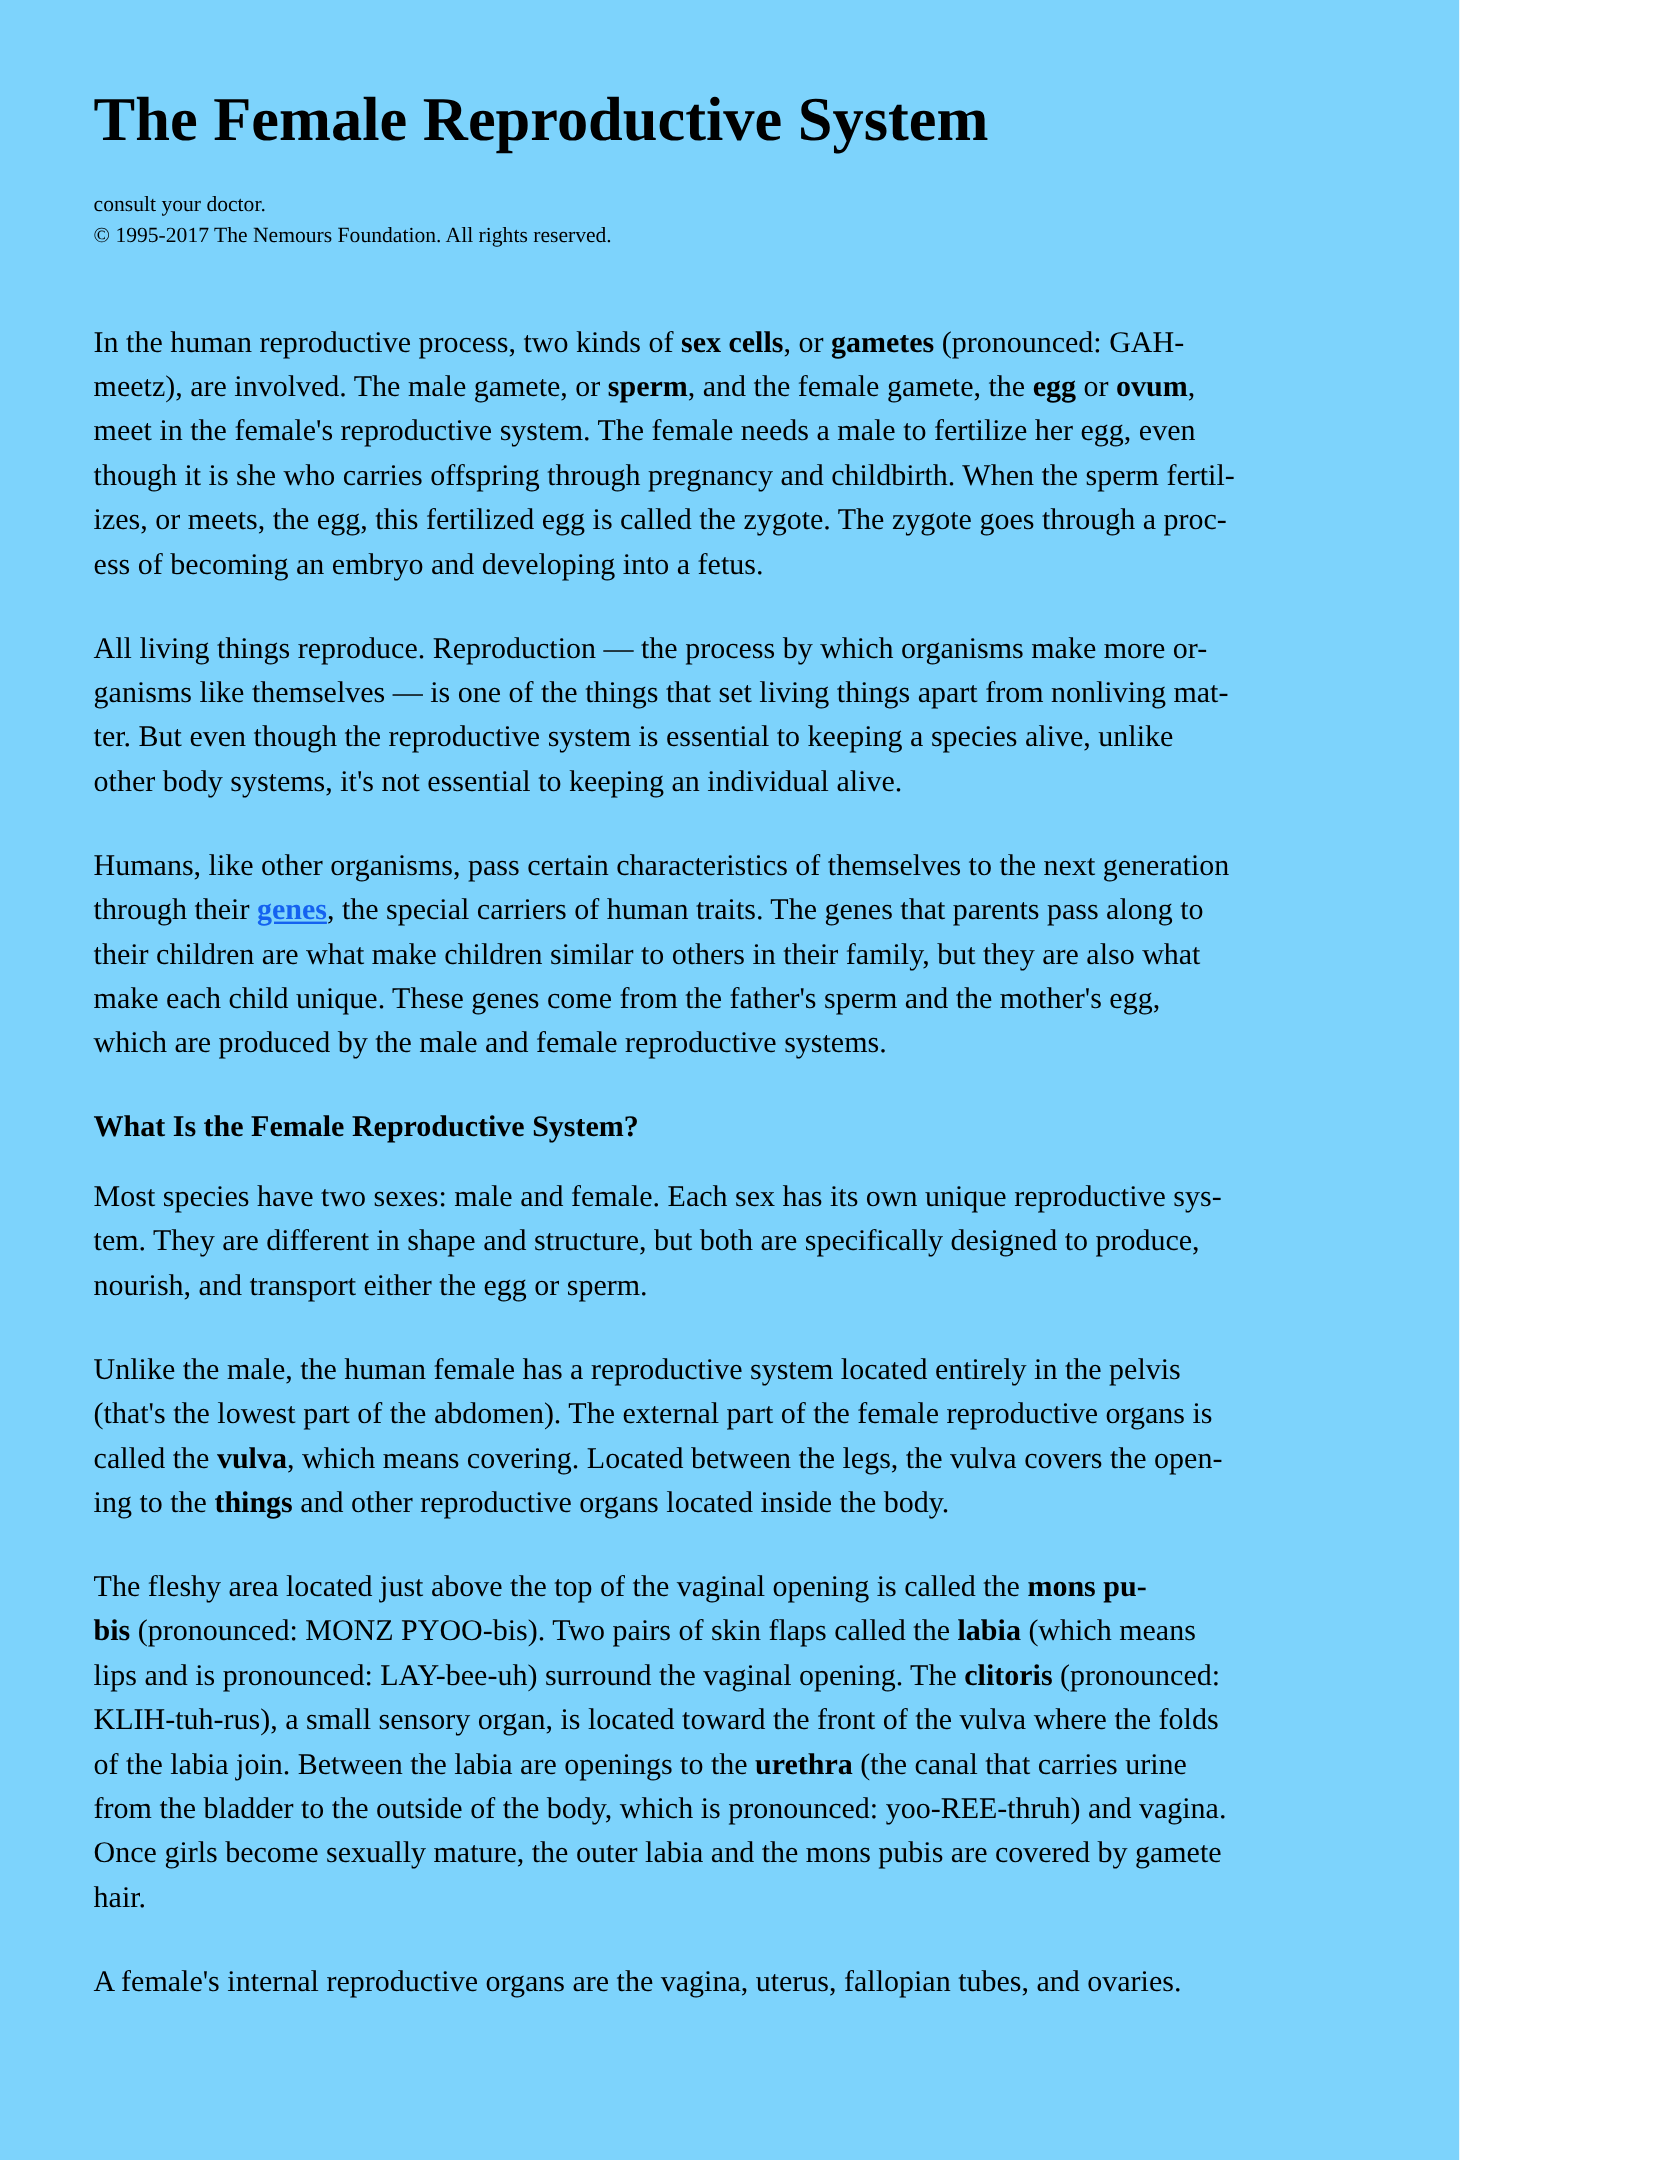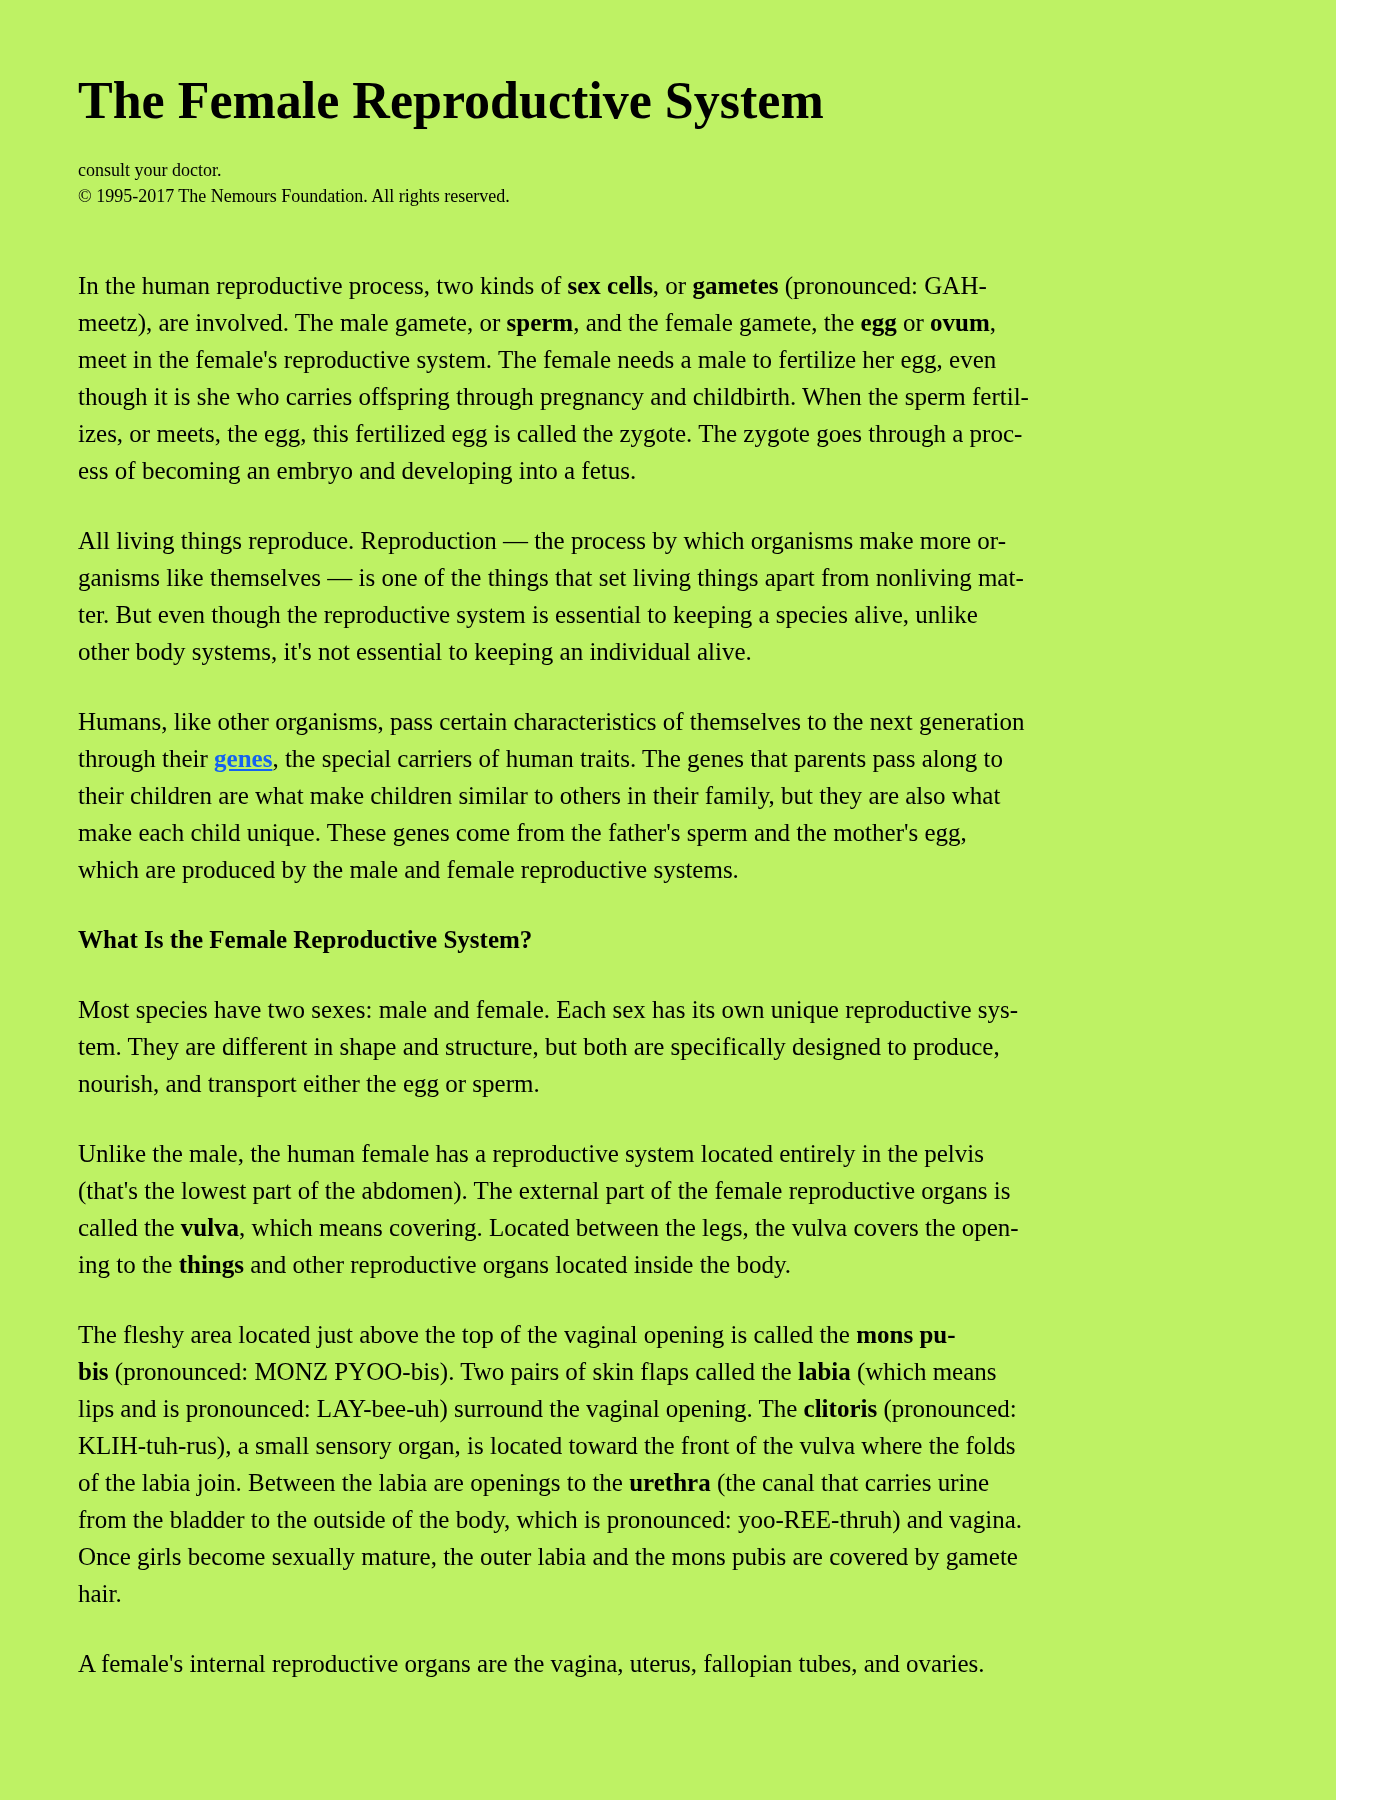--- a/index.html
+++ b/index.html
@@ -1,22 +1,22 @@
 <!DOCTYPE html>
 <html style="--link-color: #1462f0;"><head>
 <meta charset="utf-8">
 <style>
   :root { --link-color: #1462f0; }
   * { margin: 0; padding: 0; box-sizing: border-box; }
   html, body { background: #ffffff; }
   .page {
     position: relative;
-    width: 1336px;
+    width: 1216px;
     height: 1800px;
-    background: #bef264;
+    background: #7dd3fc;
     color: #000000;
     font-family: "Liberation Serif", serif;
     padding: 72px 78px 0 78px;
     overflow: hidden;
   }
   h1.doc-title {
     font-size: 52px;
     line-height: 1.1;
     font-weight: bold;
     margin: 0 0 28px 0;
@@ -31,21 +31,21 @@
     font-size: 25px;
     line-height: 37px;
     margin: 0 0 33px 0;
     white-space: pre-line;
     max-width: 1250px;
   }
   .doc-body h2.body-h {
     font-size: 25px;
     line-height: 37px;
     font-weight: bold;
-    margin: 0 0 33px 0;
+    margin: 0 0 21px 0;
     white-space: pre-line;
   }
   a.rich-link {
     color: var(--link-color);
     font-weight: bold;
     text-decoration: underline;
     margin-top: 44px;
   }
 </style>
 </head>

